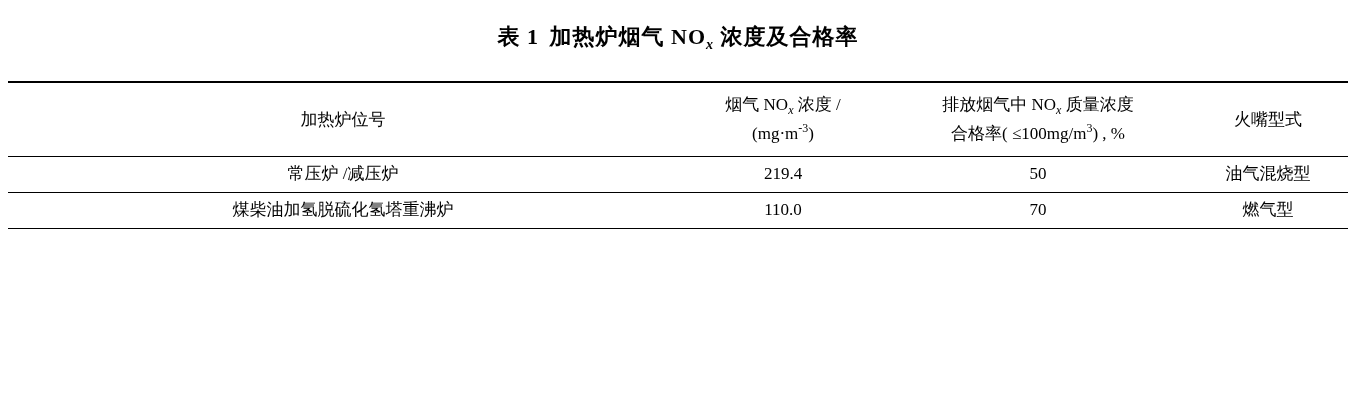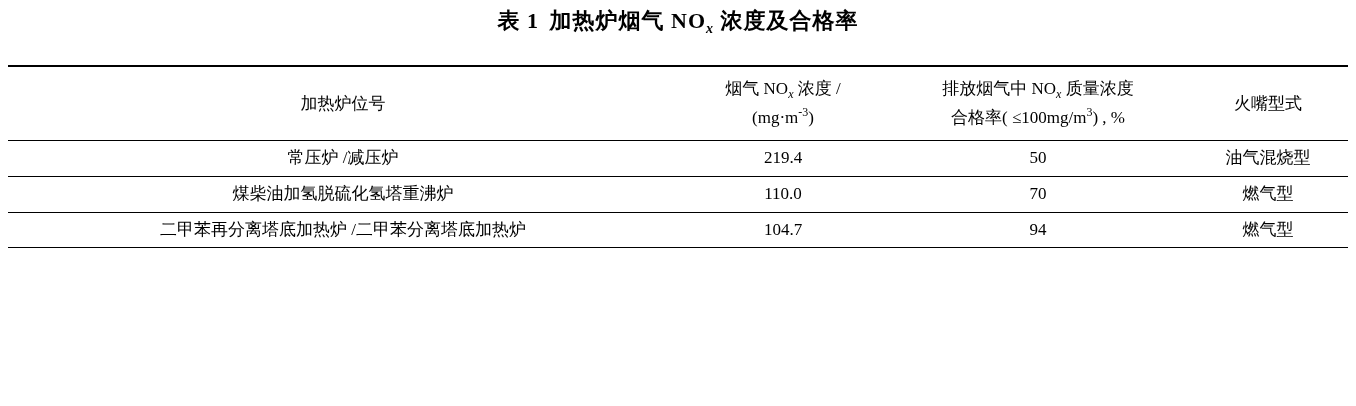--- a/index.html
+++ b/index.html
@@ -20,20 +20,21 @@
     position: relative;
     box-sizing: border-box;
   }
   .caption {
     text-align: center;
     font-size: 22px;
     font-weight: bold;
     letter-spacing: 1px;
     padding-top: 6px;
     padding-bottom: 10px;
+    margin-top: 16px;
   }
   .caption .cap-num {
     margin-right: 4px;
   }
   .caption .cap-sub {
     font-size: 14px;
     font-style: italic;
     vertical-align: sub;
     font-weight: bold;
   }
@@ -123,23 +124,17 @@
 
       <tr class="body-row">
         <td>煤柴油加氢脱硫化氢塔重沸炉</td>
         <td class="vsep">110.0</td>
         <td class="vsep">70</td>
         <td class="vsep">燃气型</td>
       </tr>
 
 
 
-      <tr class="body-row">
-        <td>二甲苯再分离塔底加热炉 /二甲苯分离塔底加热炉</td>
-        <td class="vsep">104.7</td>
-        <td class="vsep">94</td>
-        <td class="vsep">燃气型</td>
-      </tr>
 
     </tbody>
   </table>
 
 </div>
 
 </body></html>

